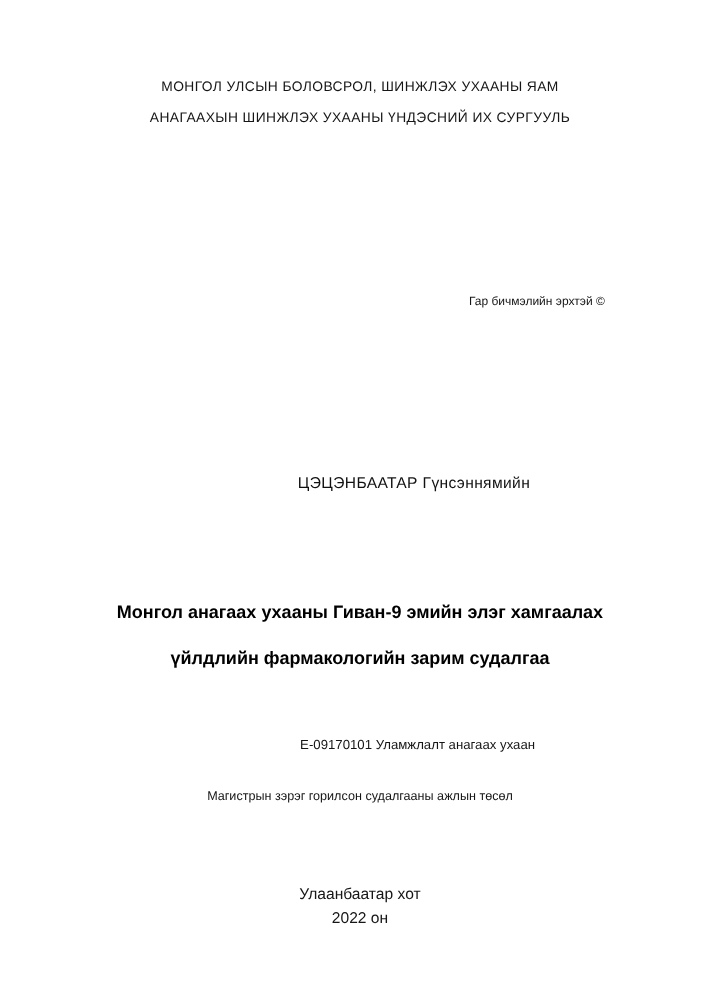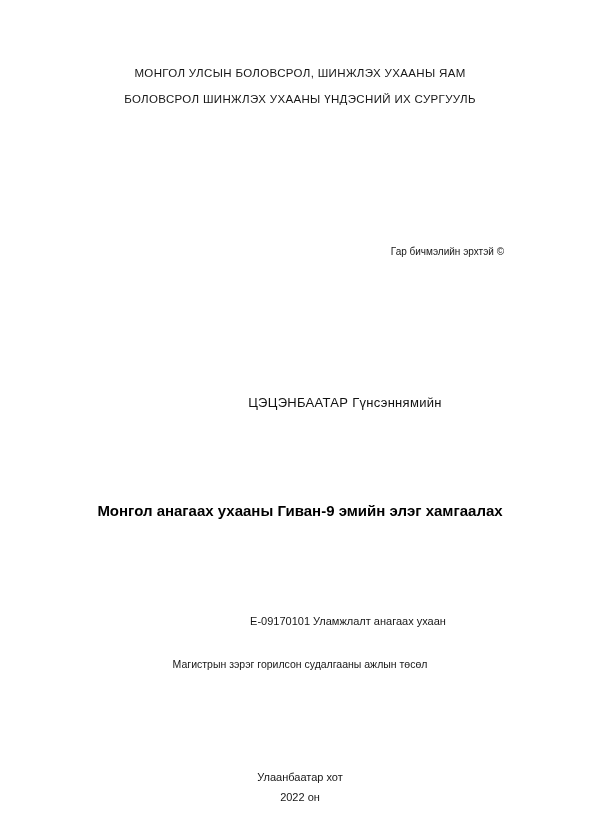--- a/index.html
+++ b/index.html
@@ -65,42 +65,43 @@
     font-size: 11px;
     color: #161616;
     padding-left: 48px;
   }
   .degree {
     top: 658px;
     font-size: 10.5px;
     color: #161616;
   }
   .place {
-    top: 767px;
-    font-size: 11px;
+    top: 735px;
+    font-size: 13px;
     line-height: 20px;
     color: #161616;
   }
 </style>
 </head>
 <body>
 
 <div class="page">
 
   <div class="block ministry">
     <div class="line">МОНГОЛ УЛСЫН БОЛОВСРОЛ, ШИНЖЛЭХ УХААНЫ ЯАМ</div>
-    <div class="line">БОЛОВСРОЛ ШИНЖЛЭХ УХААНЫ ҮНДЭСНИЙ ИХ СУРГУУЛЬ</div>
+    <div class="line">АНАГААХЫН ШИНЖЛЭХ УХААНЫ ҮНДЭСНИЙ ИХ СУРГУУЛЬ</div>
   </div>
 
   <div class="block copyright">Гар бичмэлийн эрхтэй ©</div>
 
   <div class="block author">ЦЭЦЭНБААТАР Гүнсэннямийн</div>
 
   <div class="block title">
     <div>Монгол анагаах ухааны Гиван-9 эмийн элэг хамгаалах</div>
+    <div>үйлдлийн фармакологийн зарим судалгаа</div>
   </div>
 
   <div class="block program">E-09170101 Уламжлалт анагаах ухаан</div>
 
   <div class="block degree">Магистрын зэрэг горилсон судалгааны ажлын төсөл</div>
 
   <div class="block place">
     <div>Улаанбаатар хот</div>
     <div>2022 он</div>
   </div>

